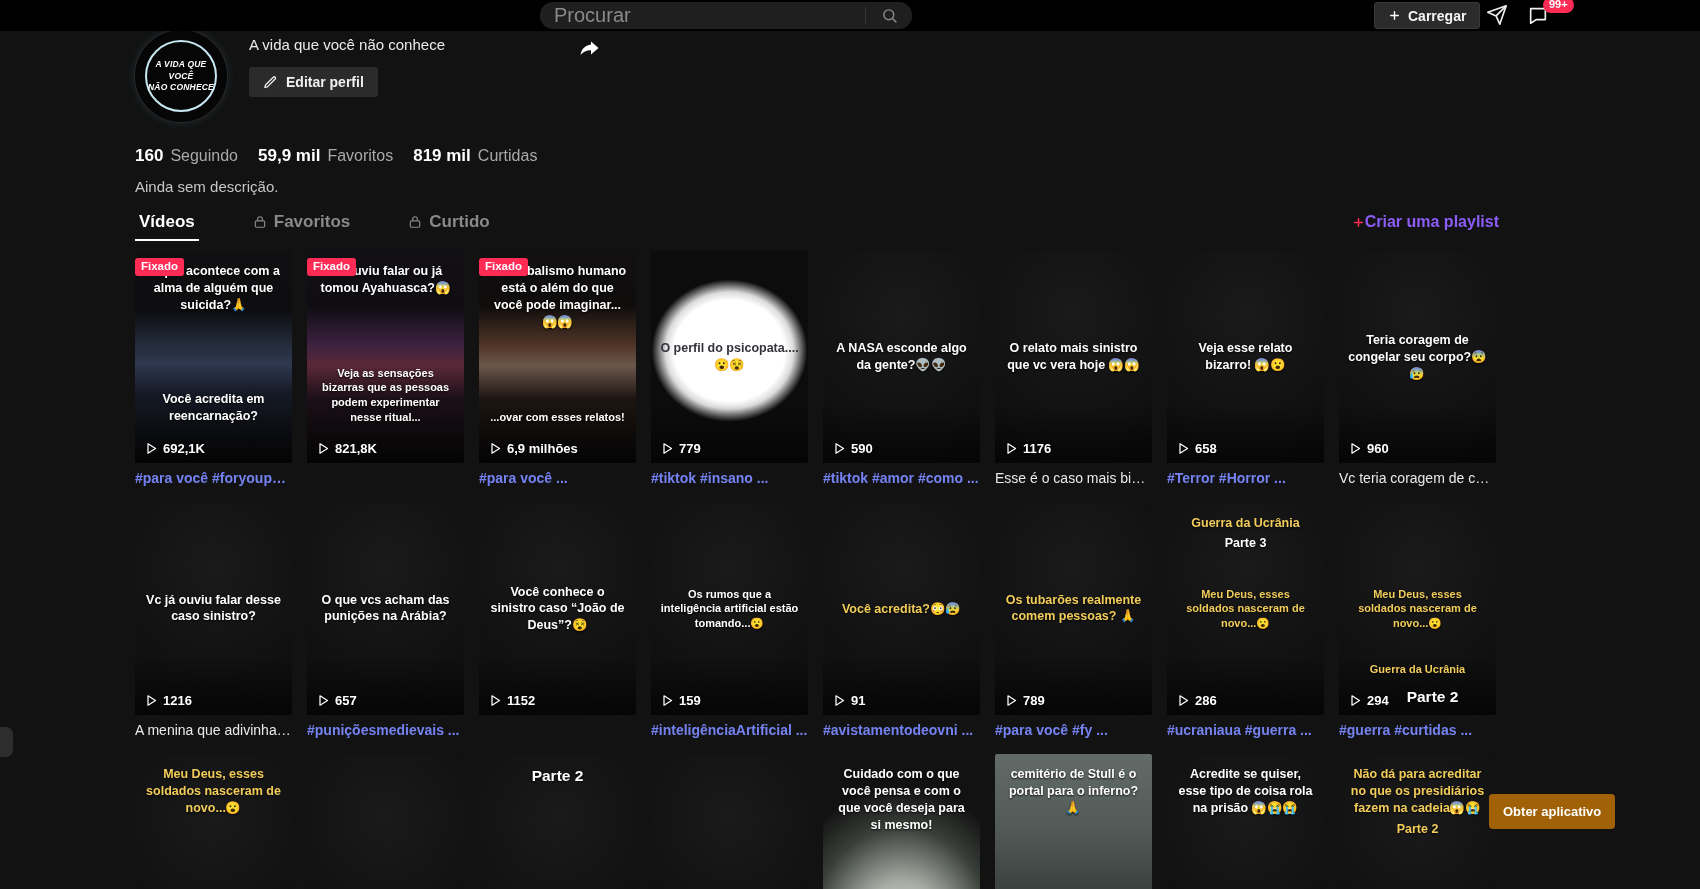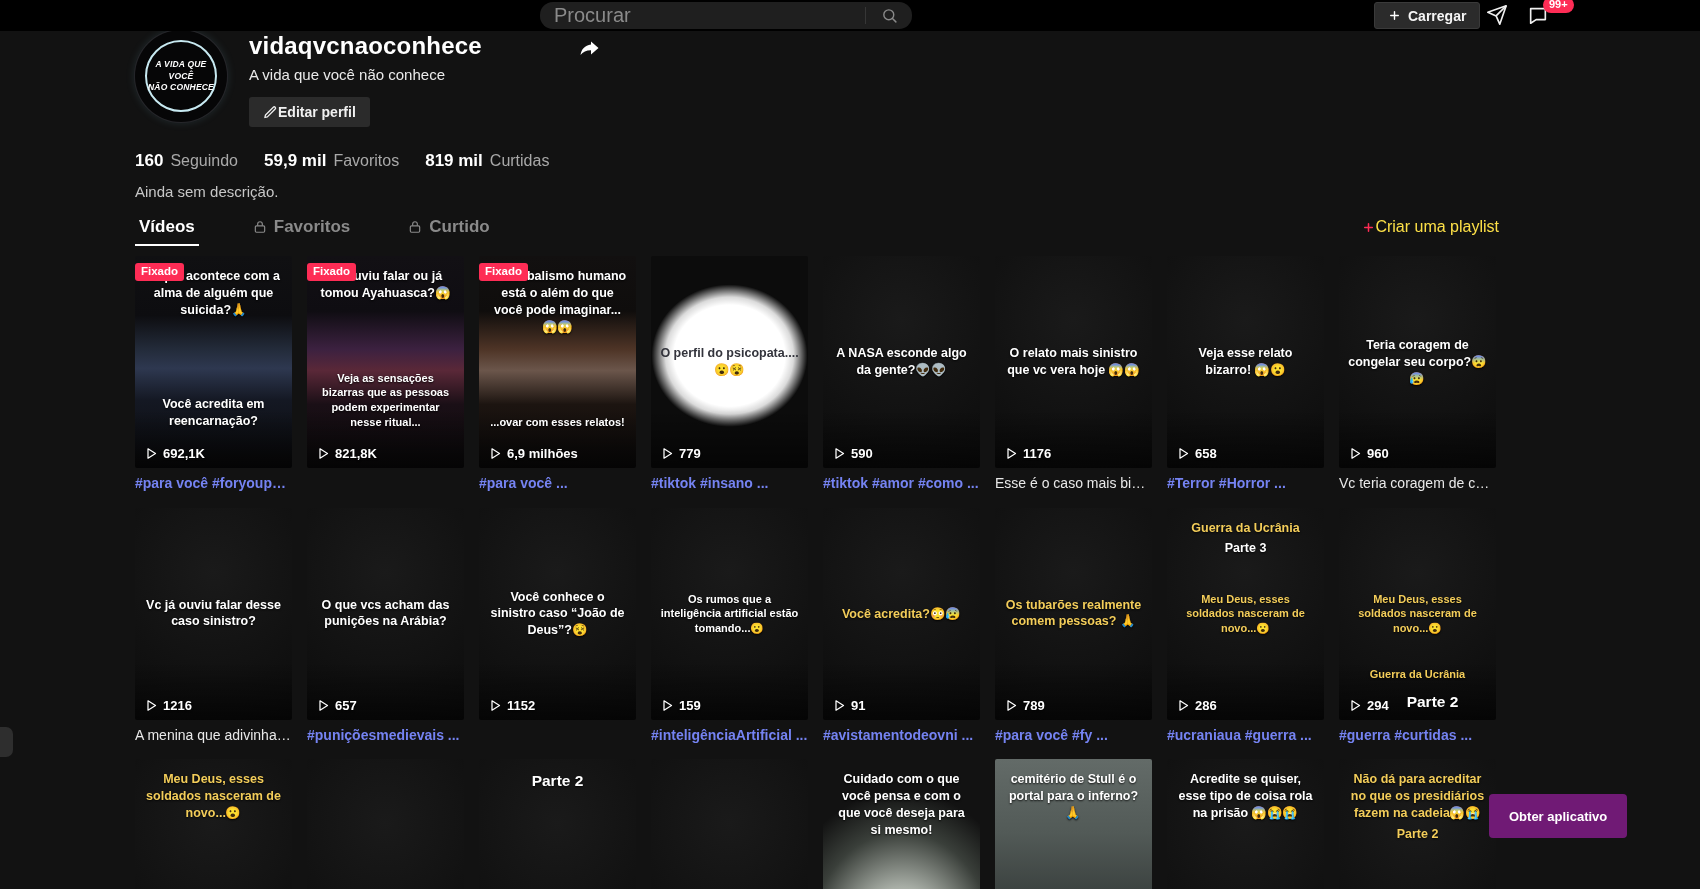--- a/index.html
+++ b/index.html
@@ -33,38 +33,38 @@
   .avatar { width: 92px; height: 92px; border-radius: 50%; background: #060607; flex: none;
     display: flex; align-items: center; justify-content: center; overflow: hidden;
     box-shadow: 0 0 0 1px #26262a, 0 0 10px rgba(120,190,210,.18); cursor: pointer; }
   .avatar-inner { width: 72px; height: 72px; border-radius: 50%; border: 2px solid #c7e9f1;
     display: flex; flex-direction: column; align-items: center; justify-content: center; gap: 1px; }
   .avatar-inner span { font-size: 8.5px; font-style: italic; font-weight: 700; letter-spacing: .2px;
     color: #fff; line-height: 1.25; white-space: nowrap; }
   .p-info { padding-left: 11px; }
   .p-info h1 { margin: 2px 0 0; font-size: 24px; font-weight: 700; letter-spacing: .2px; }
   .p-sub { margin-top: 6px; font-size: 15px; color: #eaeaea; }
-  .edit-btn { margin-top: 14px; display: inline-flex; align-items: center; 
+  .edit-btn { margin-top: 14px; display: inline-flex; align-items: center; gap: 8px;
     background: #2b2b2b; border-radius: 3px; padding: 7px 14px; font-size: 14px; font-weight: 600; color: #f1f1f1; cursor: pointer; }
   .share-btn { position: absolute; left: 578px; top: 36px; cursor: pointer; display: flex; }
 
   
-  .stats { display: flex; gap: 26px; margin: 24px 0 0 135px; align-items: baseline; font-size: 16px; }
+  .stats { display: flex; gap: 20px; margin: 24px 0 0 135px; align-items: baseline; font-size: 16px; }
   .stat { cursor: pointer; }
   .stat b { font-size: 17px; font-weight: 700; margin-right: 7px; color: #fff; }
   .stat span { color: #a9a9a9; }
   .bio { margin: 12px 0 0 135px; color: #c7c7c7; font-size: 15px; }
 
   
   .tabrow { margin: 8px 0 0 135px; width: 1364px; display: flex; align-items: center; }
   .tab { display: flex; align-items: center; gap: 7px; font-size: 17px; font-weight: 600; color: #8a8a8a;
     padding: 9px 4px; margin-right: 50px; position: relative; cursor: pointer; }
   .tab.active { color: #fff; }
   .tab.active::after { content: ""; position: absolute; left: 0; right: 0; bottom: 0; height: 2px; background: #fff; }
-  .playlist-link { margin-left: auto; color: #fde047; font-weight: 400; font-size: 16px;
+  .playlist-link { margin-left: auto; color: #8b5cf6; font-weight: 700; font-size: 16px;
     display: flex; align-items: center; cursor: pointer; }
 
   
   .grid { margin: 10px 0 0 135px; width: 1364px; display: grid;
     grid-template-columns: repeat(8, 157px); column-gap: 15px; row-gap: 15px; }
   .cell { width: 157px; }
   .thumb { position: relative; width: 157px; height: 212px; background: #0d0d0d; border-radius: 2px; overflow: hidden; cursor: pointer; }
   .thumb::after { content: ""; position: absolute; left: 0; right: 0; bottom: 0; height: 58px;
     background: linear-gradient(transparent, rgba(0,0,0,.62)); pointer-events: none; }
   .badge { position: absolute; top: 7px; left: 0; background: #fe2c55; color: #fff; font-size: 11.5px;
@@ -90,22 +90,22 @@
   
   .v-fade { background: radial-gradient(130% 100% at 50% 30%, #1a1a1a 0%, #101010 55%, #0a0a0a 100%); }
   .v-podcast1 { background: linear-gradient(180deg,#101012 0%,#0d0d10 28%,#232b3a 44%,#2e3850 53%,#141823 68%,#0b0b0c 100%); }
   .v-podcast2 { background: linear-gradient(180deg,#121014 0%,#0f0d12 26%,#3c2140 44%,#5a2838 54%,#1a0f16 70%,#0c0b0c 100%); }
   .v-podcast3 { background: linear-gradient(180deg,#121010 0%,#0f0d0c 26%,#4e3426 44%,#6b564b 54%,#1c1410 70%,#0c0b0b 100%); }
   .v-blob { background: radial-gradient(68% 46% at 50% 47%, #ffffff 52%, rgba(255,255,255,.85) 60%, rgba(255,255,255,0) 73%), #0c0c0c; }
   .v-duck { background: radial-gradient(80% 70% at 50% 85%, #d9ded7 0%, #a8aea6 35%, #3a3f3a 72%, #121212 100%); }
   .v-grave { background: linear-gradient(180deg, #636b68 0%, #525a57 35%, #363c3a 70%, #202423 100%); }
 
   
-  .get-app { position: absolute; left: 1489px; top: 794px; height: 44px; display: flex; align-items: center;
-    padding: 0 20px; background: #701a75; border-radius: 4px; font-size: 13px; font-weight: 700;
+  .get-app { position: absolute; left: 1489px; top: 794px; height: 35px; display: flex; align-items: center;
+    padding: 0 14px; background: #a16207; border-radius: 4px; font-size: 13px; font-weight: 700;
     color: #fff; z-index: 12; white-space: nowrap; cursor: pointer; }
   .edge-frag { position: absolute; left: 0; top: 727px; width: 13px; height: 30px; background: #2e2e2e;
     border-radius: 0 7px 7px 0; z-index: 12; }
 </style>
 </head>
 <body>
 
 <div class="topbar">
   <div class="searchbox">
     <input placeholder="Procurar" style="">
@@ -139,21 +139,20 @@
 
 <div class="profile">
   <div class="avatar">
     <div class="avatar-inner">
       <span>A VIDA QUE</span>
       <span>VOCÊ</span>
       <span>NÃO CONHECE</span>
     </div>
   </div>
   <div class="p-info">
-    <h1>vidaqvcnaoconhece</h1>
     <div class="p-sub">A vida que você não conhece</div>
     <div class="edit-btn">
       <svg width="15" height="15" viewBox="0 0 24 24" fill="none" stroke="#f1f1f1" stroke-width="2" stroke-linecap="round" stroke-linejoin="round">
           <path d="M16.5 3.5a2.1 2.1 0 0 1 3 3L7 19l-4 1 1-4L16.5 3.5z"></path>
         </svg>
       <span>Editar perfil</span>
     </div>
   </div>
   <span class="share-btn">
     <svg width="24" height="24" viewBox="0 0 24 24" fill="#fff">

